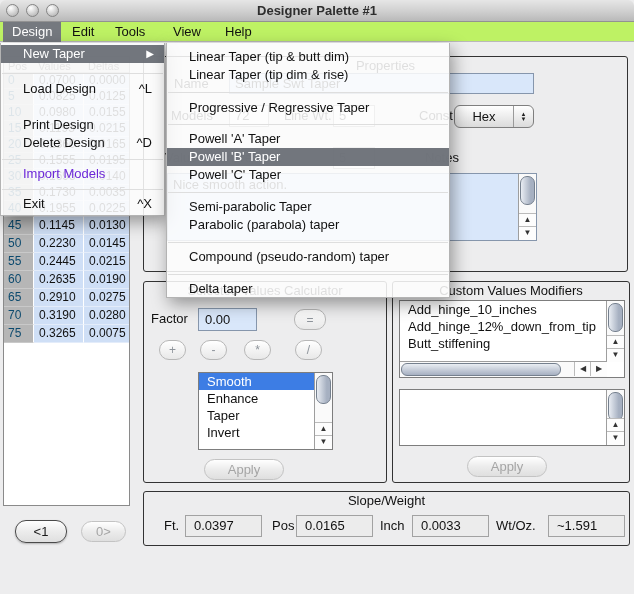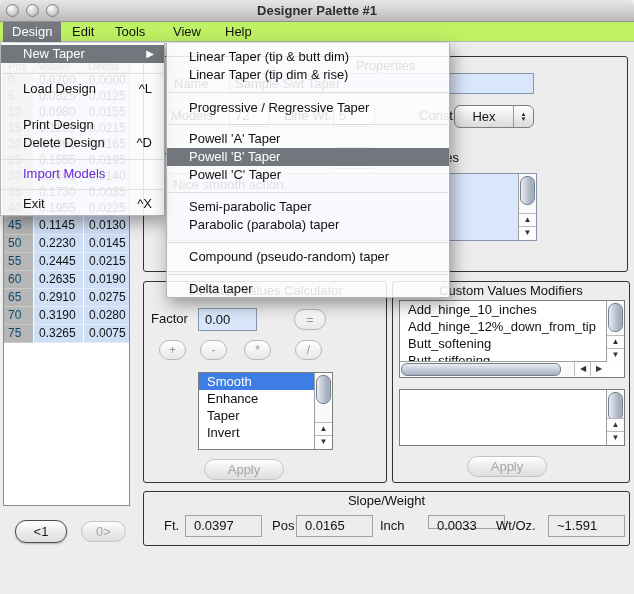--- a/index.html
+++ b/index.html
@@ -245,21 +245,20 @@
     </div>
     <button class="abs pill dim" style="left:60px;top:177px;width:80px;height:21px">Apply</button>
   </div>
 
   <div class="abs group" style="left:392px;top:281px;width:238px;height:202px">
     <div class="gtitle">Custom Values Modifiers</div>
     <div class="abs listbox" style="left:6px;top:18px;width:226px;height:78px">
       <div style="margin-right:17px">
         <div class="litem">Add_hinge_10_inches</div>
         <div class="litem">Add_hinge_12%_down_from_tip</div>
-        <div class="litem">Butt_softening</div>
         <div class="litem">Butt_stiffening</div>
       </div>
       <div class="vsb" style="bottom:15px">
         <div class="vthumb"></div>
         <div class="sbbtn" style="bottom:13px">▲</div>
         <div class="sbbtn" style="bottom:0">▼</div>
       </div>
       <div class="hsb" style="right:17px">
         <div class="hthumb" style="left:1px;width:158px"></div>
         <div class="hbtn" style="right:16px">◀</div>
@@ -276,21 +275,21 @@
     <button class="abs pill dim" style="left:74px;top:174px;width:80px;height:21px">Apply</button>
   </div>
 
   <div class="abs group" style="left:143px;top:491px;width:487px;height:55px">
     <div class="gtitle">Slope/Weight</div>
     <span class="abs plainlbl" style="left:20px;top:26px">Ft.</span>
     <div class="abs fieldgray" style="left:41px;top:23px;width:77px;height:22px">0.0397</div>
     <span class="abs plainlbl" style="left:128px;top:26px">Pos</span>
     <div class="abs fieldgray" style="left:152px;top:23px;width:77px;height:22px">0.0165</div>
     <span class="abs plainlbl" style="left:236px;top:26px">Inch</span>
-    <div class="abs fieldgray" style="left:284px;top:23px;width:77px;height:14px">0.0033</div>
+    <div class="abs fieldgray" style="left:268px;top:23px;width:77px;height:22px">0.0033</div>
     <span class="abs plainlbl" style="left:352px;top:26px">Wt/Oz.</span>
     <div class="abs fieldgray" style="left:404px;top:23px;width:77px;height:22px">~1.591</div>
   </div>
 
   <div class="abs menupanel" style="left:0;top:43px;width:165px;height:173px">
     <div class="mitem hl" style="top:2px">
       <span>New Taper</span>
       <span class="marrow">▶</span>
     </div>
     <div class="msep" style="top:30px"></div>

